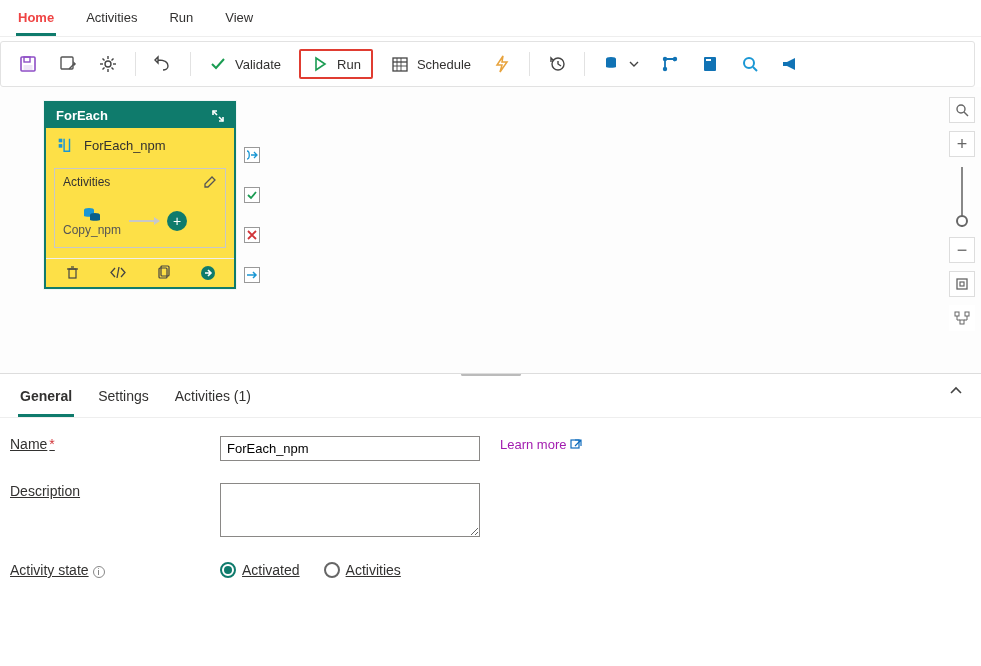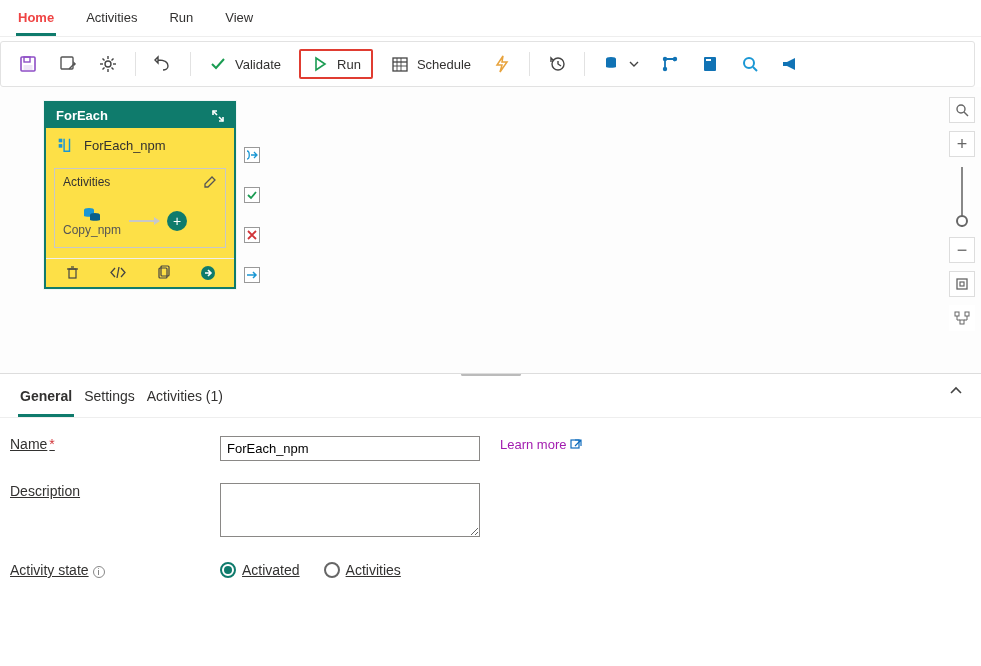--- a/index.html
+++ b/index.html
@@ -115,21 +115,21 @@
   .slider-thumb { position:absolute; left:-5px; top:48px; width:12px; height:12px; border-radius:50%; background:#fff; border:2px solid #666; }
   .drag-handle { width:60px; height:3px; background:#bbb; border-radius:2px; margin: -1px auto 0 auto; }
   
   .props {
     background:#fff;
     padding: 0 0 0 0;
     height: 290px;
     position:relative;
   }
   .ptabs {
-    display:flex; gap:8px; padding:10px 18px 0 18px; border-bottom:1px solid #eee;
+    display:flex; gap:22px; padding:10px 18px 0 18px; border-bottom:1px solid #eee;
     position:relative;
   }
   .ptab { padding:2px 2px 10px 2px; cursor:pointer; font-size:14px; }
   .ptab.active { font-weight:600; border-bottom:3px solid #0f7b6c; }
   .collapse-caret { position:absolute; right:18px; top:10px; cursor:pointer; }
   .form { padding: 18px 10px; display:grid; grid-template-columns: 210px 280px 200px; row-gap:22px; align-items:start; font-size:14px;text-decoration:underline;}
   .req { color:#d13438; margin-left:2px; }
   input[type=text], textarea {
     width:260px; border:1px solid #8a8886; padding:4px 6px; font-family:inherit; font-size:13px;
   }

